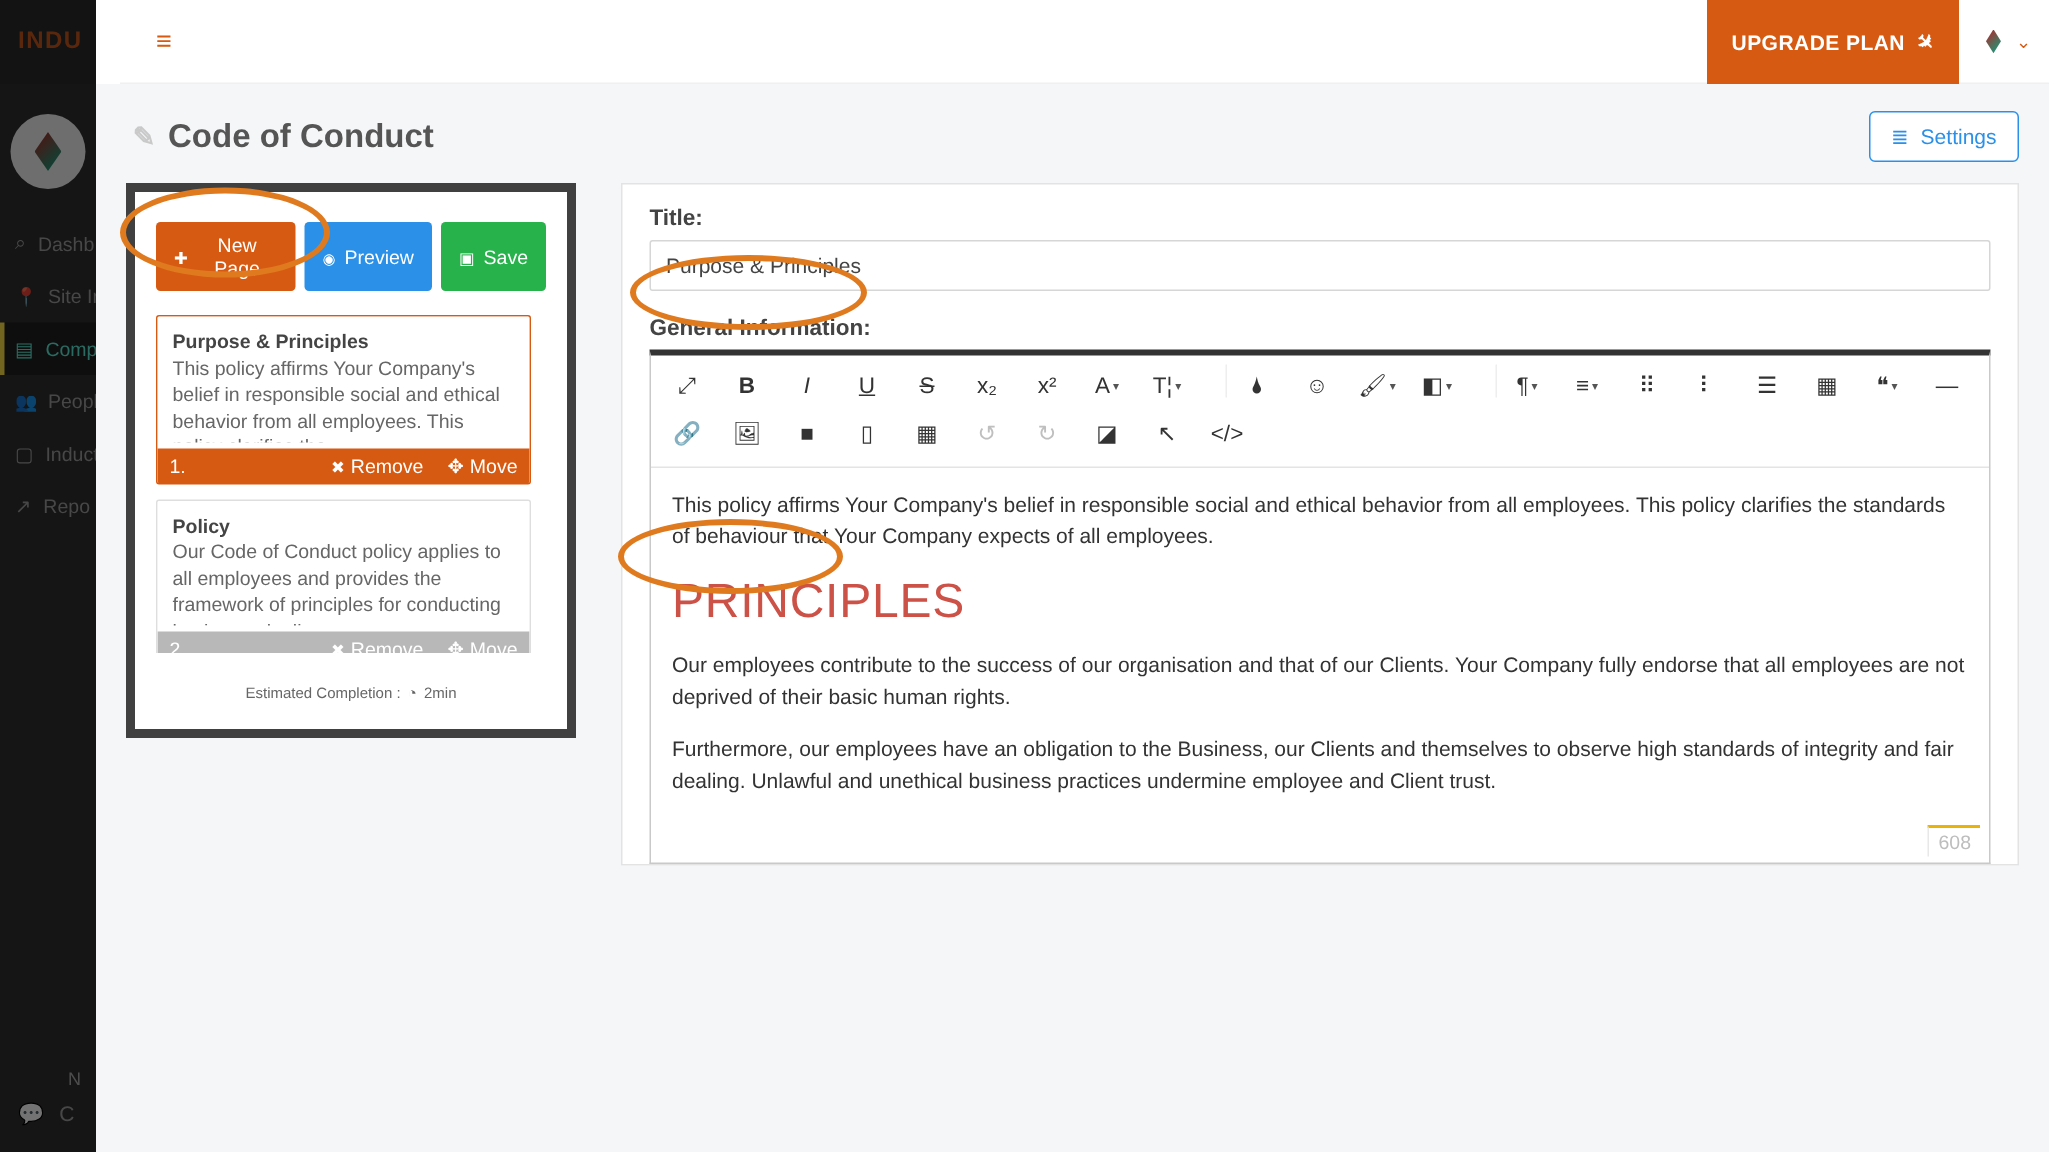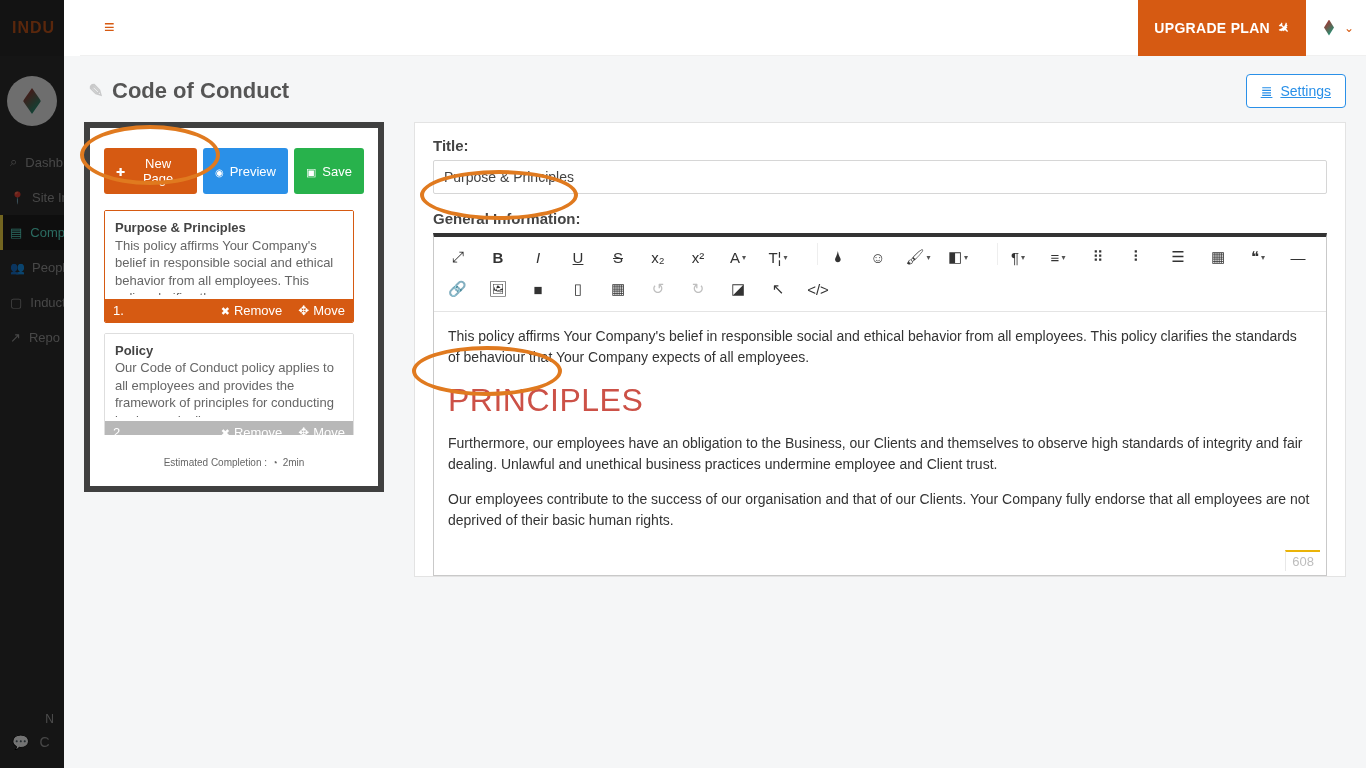--- a/index.html
+++ b/index.html
@@ -29,21 +29,21 @@
 .topbar .account { width:60px; height:56px; display:flex; align-items:center; justify-content:center; gap:4px; cursor:pointer;}
 .topbar .account .logo { width:22px; height:22px; border-radius:3px; background:#fff; display:flex; align-items:center; justify-content:center;}
 .topbar .account .logo .leaf2{ width:10px; height:16px; background:linear-gradient(135deg,#b22,#0a8); clip-path:polygon(50% 0,100% 50%,50% 100%,0 50%); }
 .topbar .account .caret { color:#d65a12; font-size:12px;}
 
 
 .main { position:absolute; left:64px; top:56px; right:0; bottom:0; background:#f5f6f7; padding:18px 20px; overflow:auto; z-index:3;}
 .header-row { display:flex; align-items:center; justify-content:space-between; margin-bottom:14px;}
 .header-row h1 { font-size:22px; color:#555; font-weight:600; display:flex; align-items:center; gap:4px;}
 .header-row h1 .pen { font-size:18px; color:#888; border:1px solid #ddd; border-radius:3px; height:24px; width:24px; display:inline-flex; align-items:center; justify-content:center; opacity:.4; border:none;}
-.settings-btn { border:1px solid #2a90e8; color:#2a90e8; background:#fff; padding:8px 14px; border-radius:4px; font-size:14px; display:flex; align-items:center; gap:8px; cursor:pointer;text-decoration:underline;}
+.settings-btn { border:1px solid #2a90e8; color:#2a90e8; background:#fff; padding:8px 14px; border-radius:4px; font-size:14px; display:flex; align-items:center; gap:8px; cursor:pointer;}
 
 .cols { display:flex; gap:30px; align-items:flex-start;}
 .left-panel { width:300px; background:#fff; border:6px solid #404040; padding:20px 14px 18px 14px;}
 .btn-row { display:flex; gap:6px; margin-bottom:16px;}
 .btn { border:none; color:#fff; padding:8px 12px; border-radius:3px; font-size:13px; cursor:pointer; display:flex; align-items:center; gap:6px;}
 .btn-orange { background:#d65a12;}
 .btn-blue { background:#2a90e8;}
 .btn-green { background:#28b24c;}
 
 .page-list { height:225px; overflow-y:auto; border-right:4px solid transparent; position:relative; padding-right:6px;}
@@ -261,22 +261,22 @@
             <span class="tool muted">↺</span>
             <span class="tool muted">↻</span>
             <span class="tool">◪</span>
             <span class="tool">↖</span>
             <span class="tool">&lt;/&gt;</span>
             <div style="flex-basis: 100%; height: 4px;"></div>
           </div>
         <div class="editor-body">
           <p>This policy affirms Your Company's belief in responsible social and ethical behavior from all employees. This policy clarifies the standards of behaviour that Your Company expects of all employees.</p>
           <h2>PRINCIPLES</h2>
+          <p>Our employees contribute to the success of our organisation and that of our Clients. Your Company fully endorse that all employees are not deprived of their basic human rights.</p>
           <p>Furthermore, our employees have an obligation to the Business, our Clients and themselves to observe high standards of integrity and fair dealing. Unlawful and unethical business practices undermine employee and Client trust.</p>
-          <p>Our employees contribute to the success of our organisation and that of our Clients. Your Company fully endorse that all employees are not deprived of their basic human rights.</p>
         </div>
         <div class="char-count">608</div>
       </div>
     </div>
   </div>
 </div>
 
 <div class="annot a1"></div>
 <div class="annot a2"></div>
 <div class="annot a3"></div>

